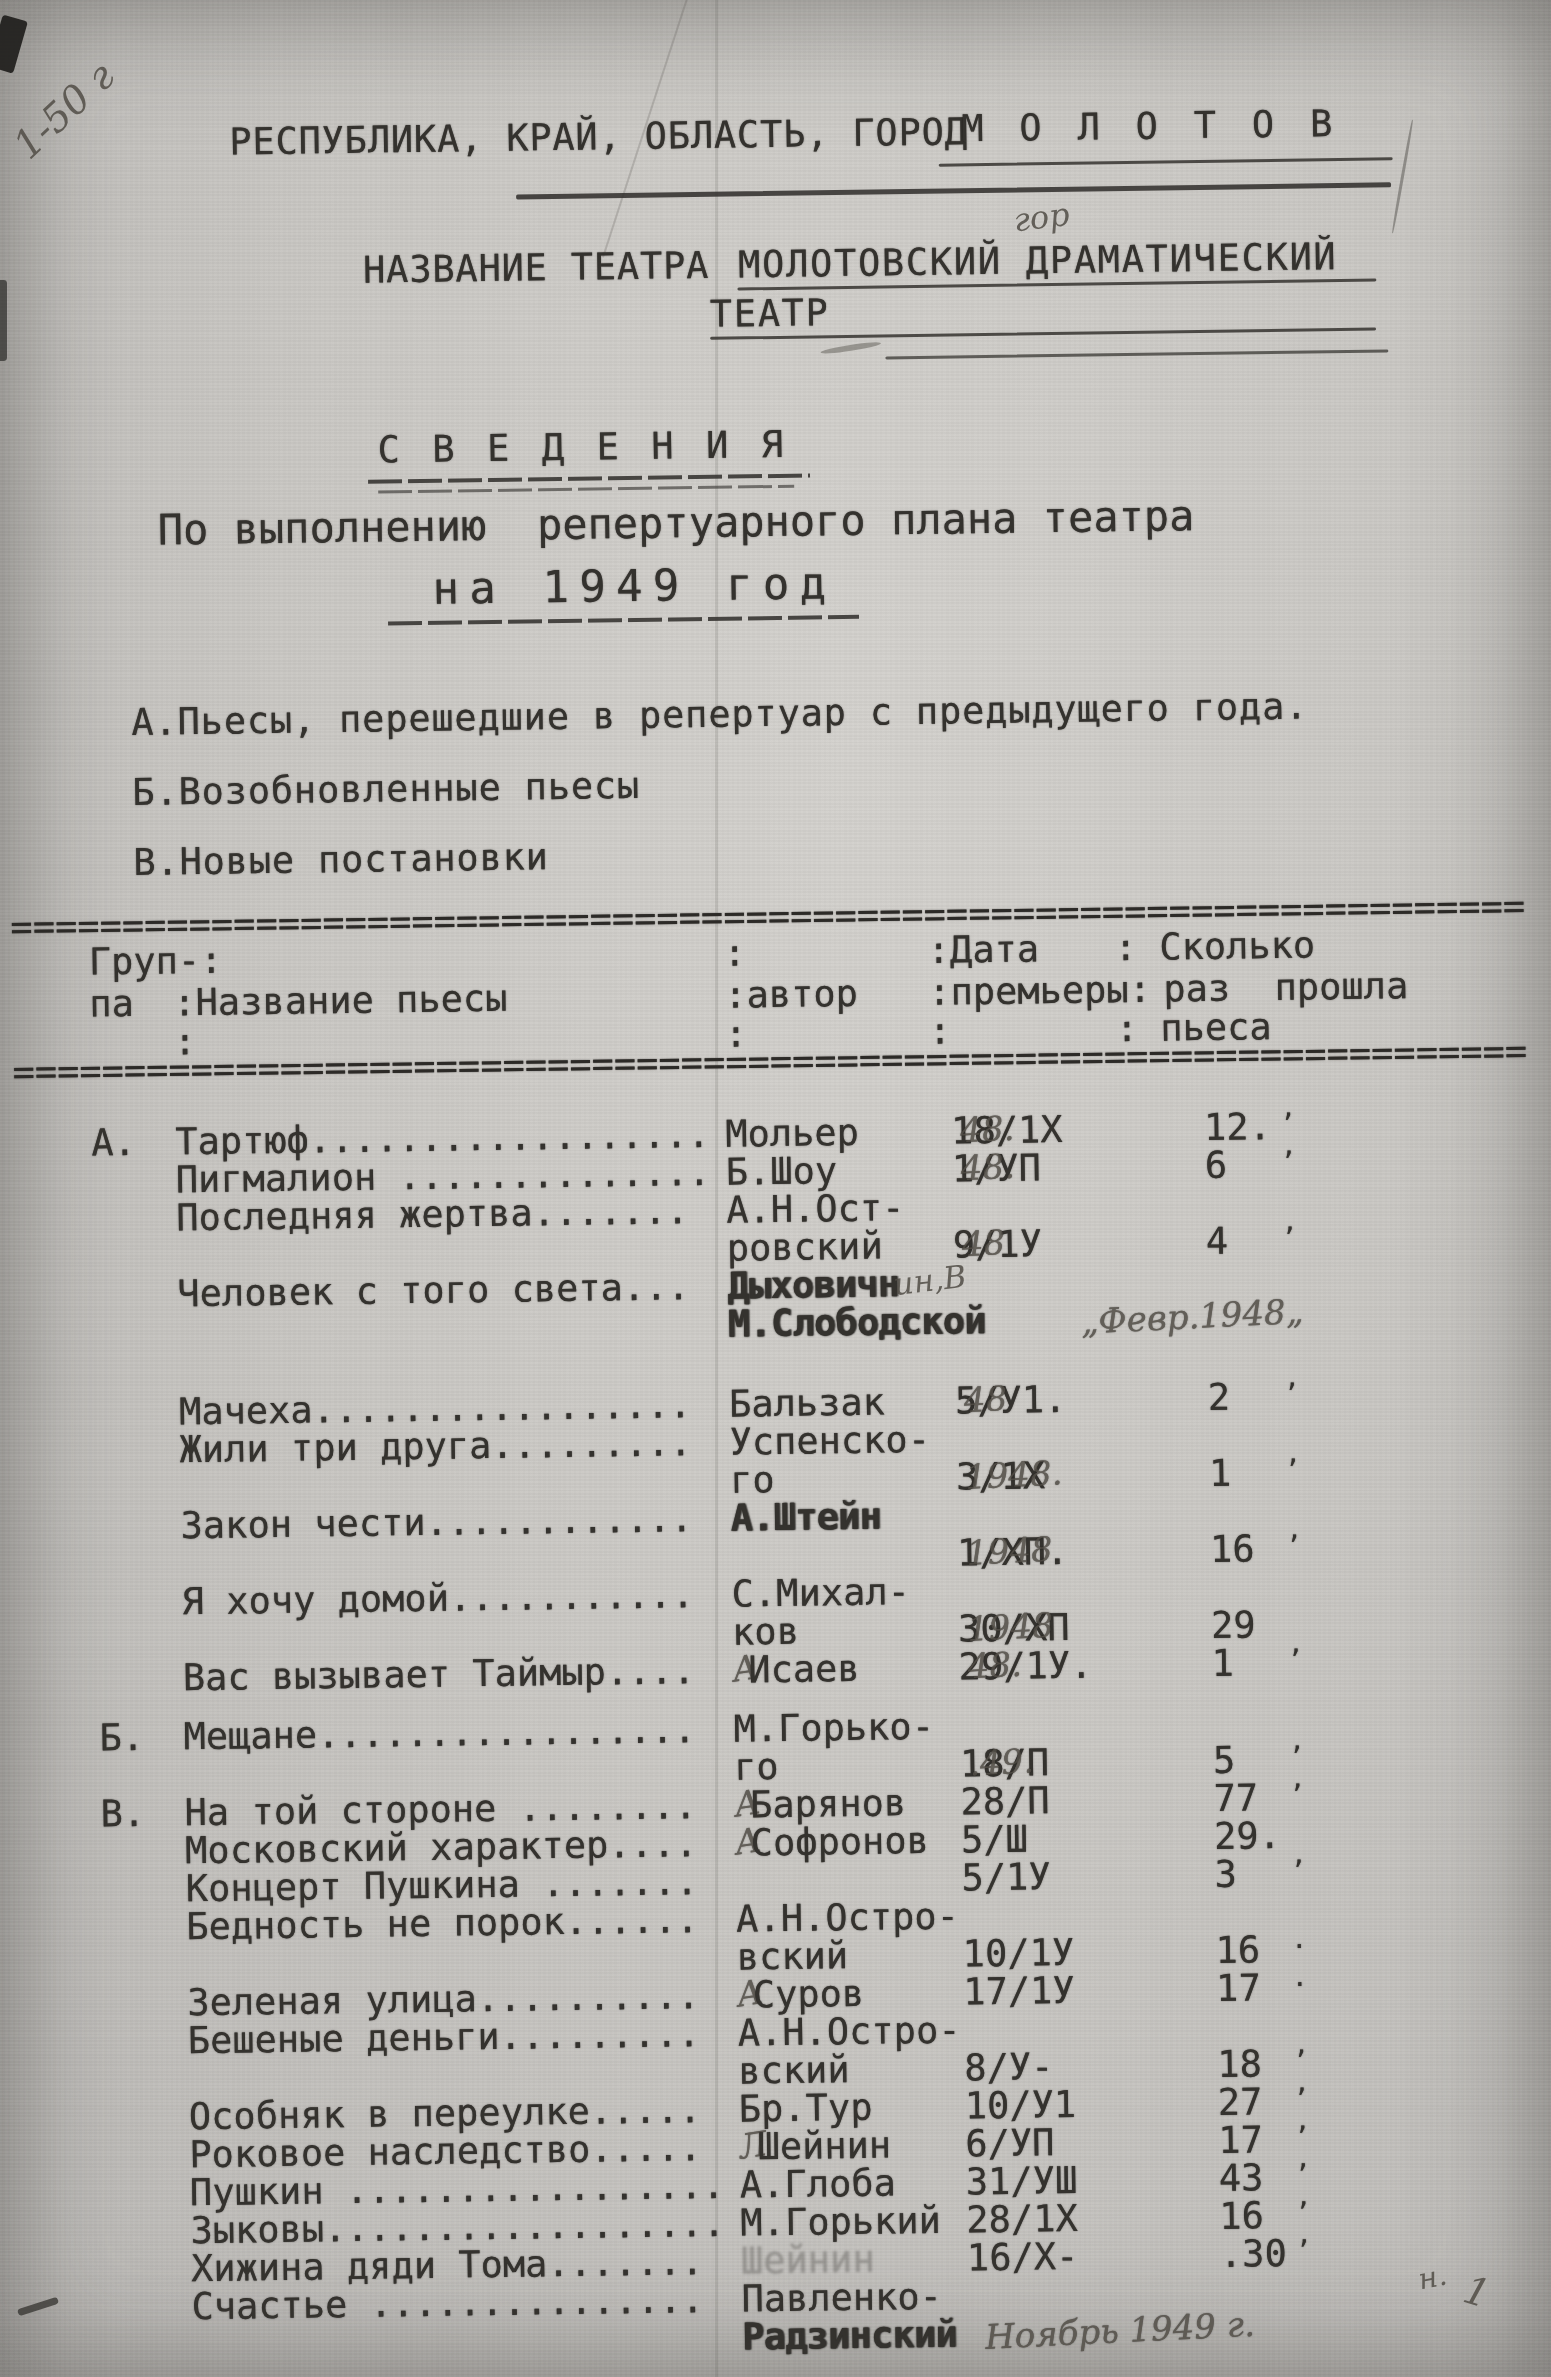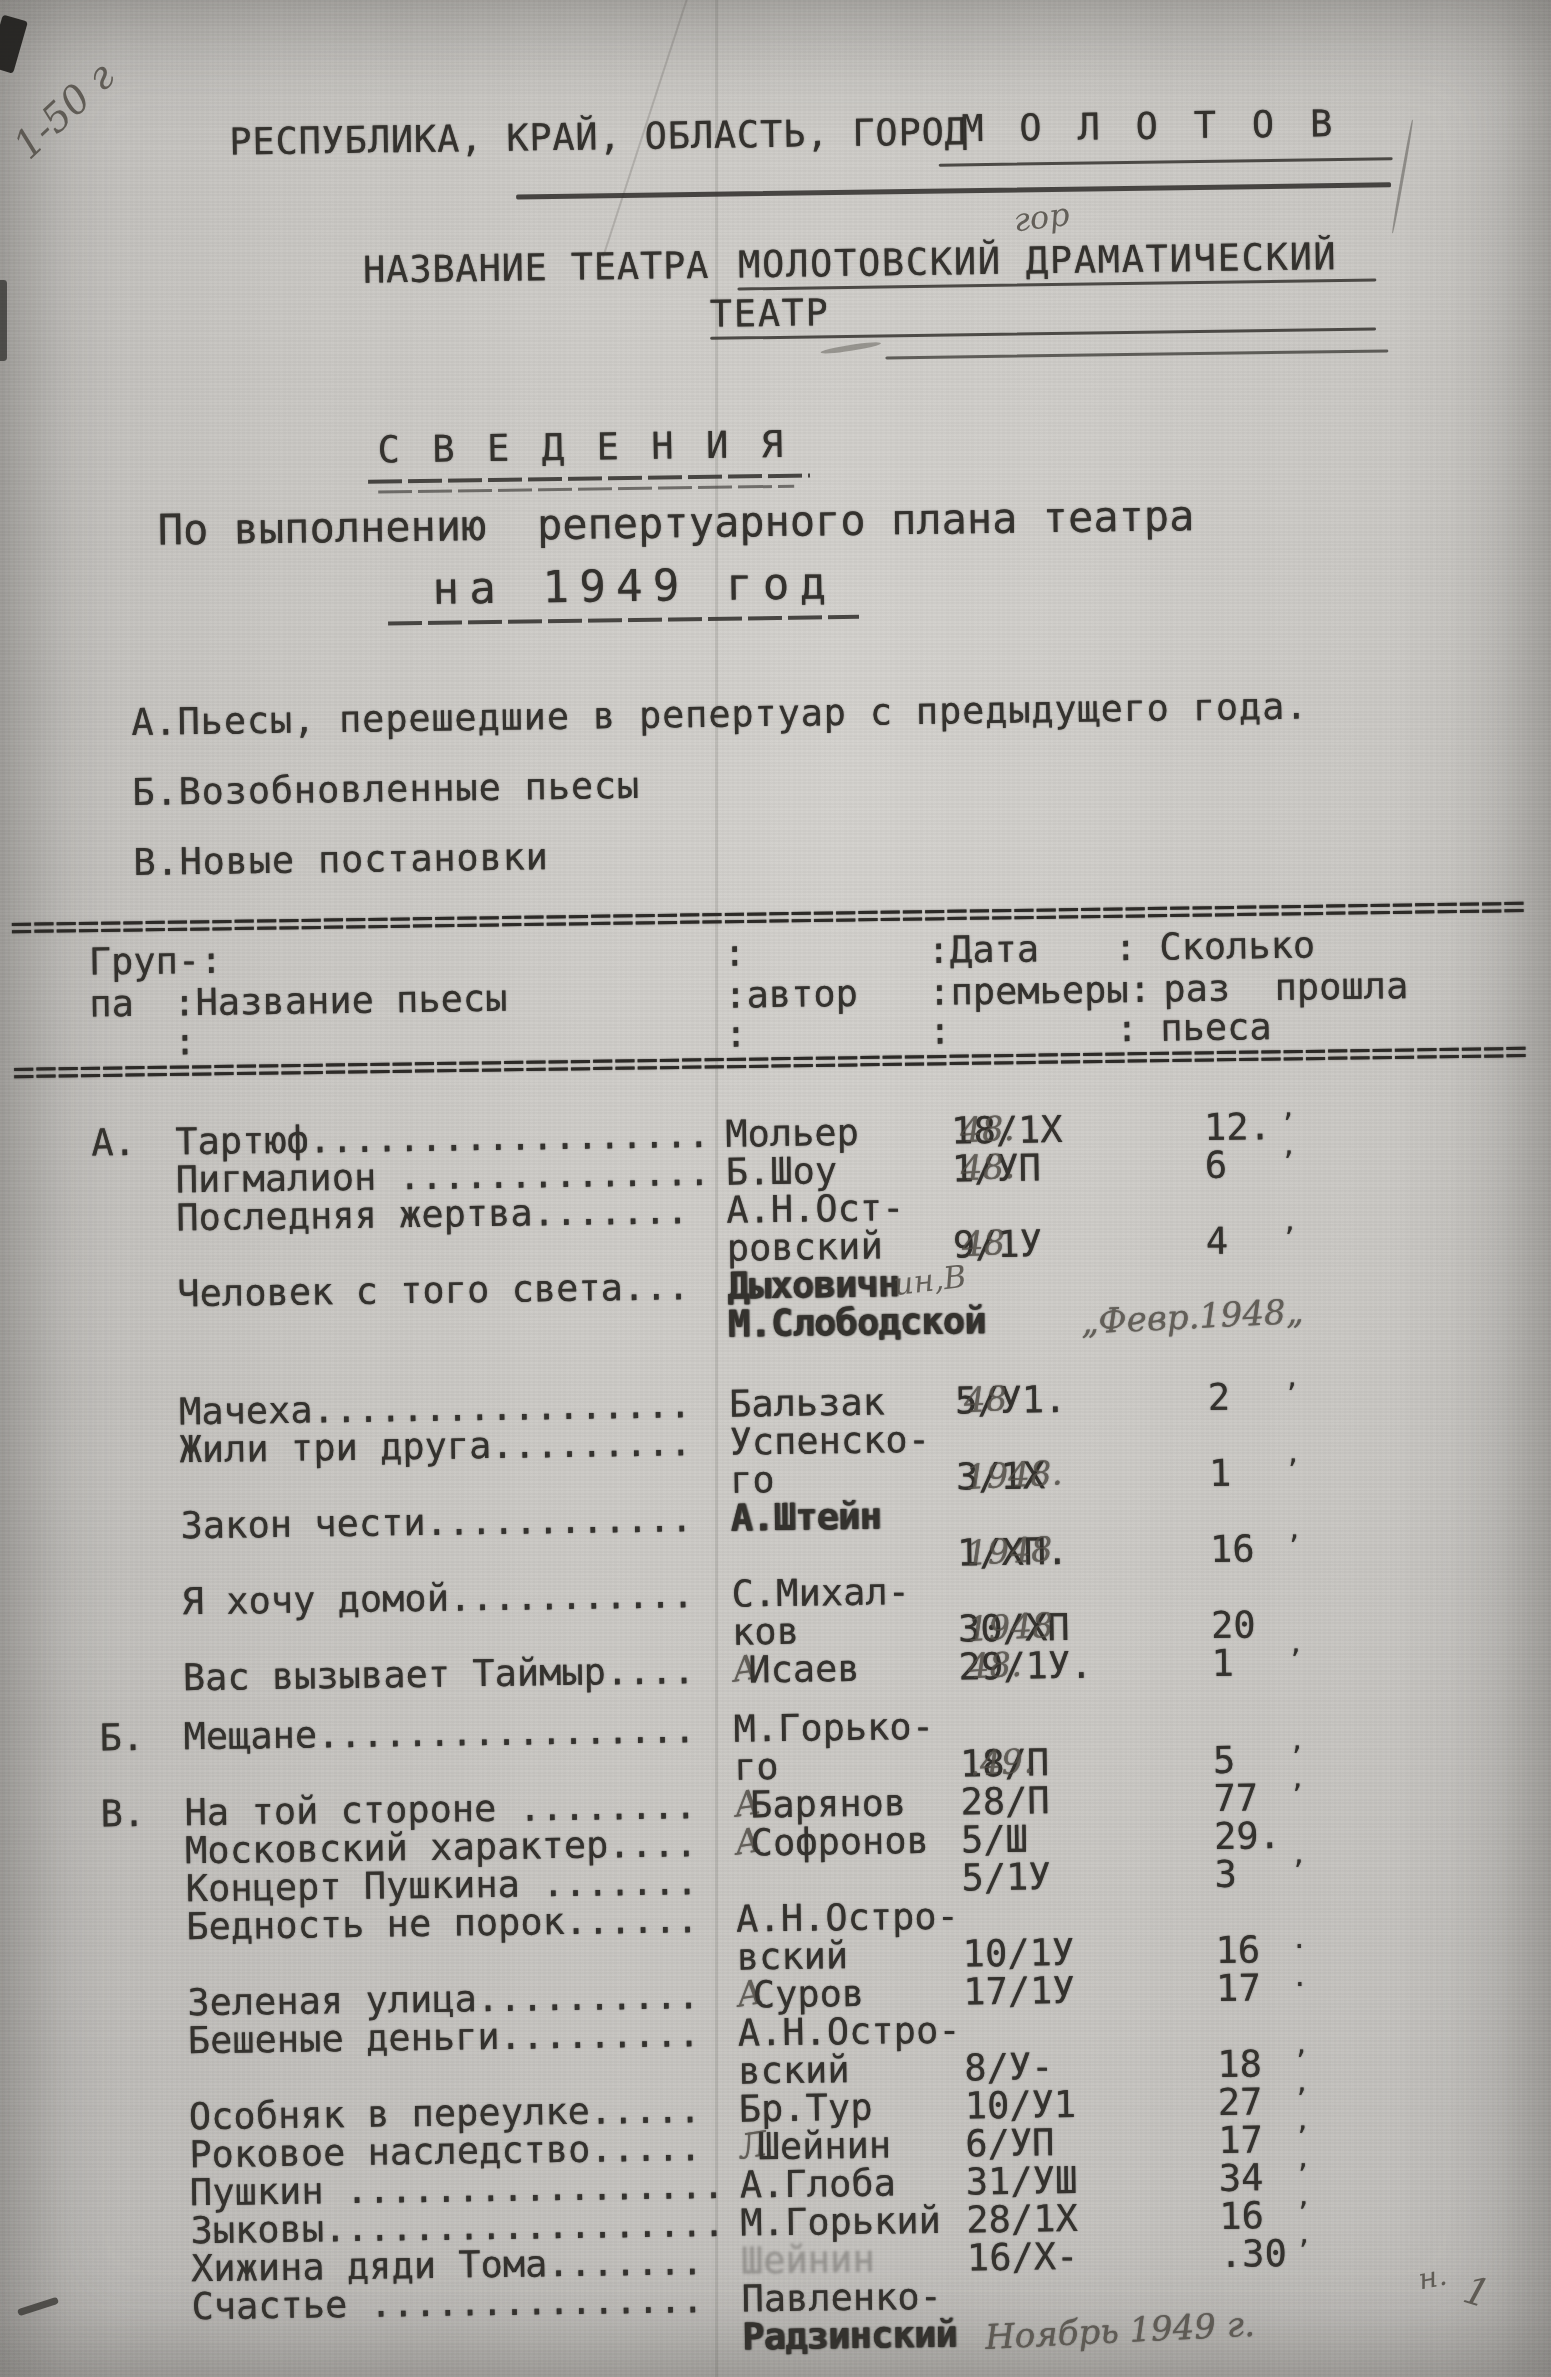--- a/index.html
+++ b/index.html
@@ -169,21 +169,21 @@
           <span class="tw cc">16</span>
           <span class="tw ctk">’</span>
         </div>
         <div class="trow">
           <span class="tw ct">Я хочу домой...........</span>
           <span class="tw ca"><span>С.Михал-</span></span>
         </div>
         <div class="trow">
           <span class="tw ca"><span>ков</span></span>
           <span class="tw cd"><span>30/ХП</span><span class="hand dh">1948</span></span>
-          <span class="tw cc">20</span>
+          <span class="tw cc">29</span>
         </div>
         <div class="trow">
           <span class="tw ct">Вас вызывает Таймыр....</span>
           <span class="tw ca"><span class="hand init">А</span><span>Исаев</span></span>
           <span class="tw cd"><span>29/1У.</span><span class="hand dh">48.</span></span>
           <span class="tw cc">1</span>
           <span class="tw ctk">’</span>
         </div>
         <div class="trow" style="margin-top: 21px;">
           <span class="tw cg">Б.</span>
@@ -254,21 +254,21 @@
           <span class="tw ct">Роковое наследство.....</span>
           <span class="tw ca"><span class="hand init">Л</span><span>Шейнин</span></span>
           <span class="tw cd"><span>6/УП</span></span>
           <span class="tw cc">17</span>
           <span class="tw ctk">’</span>
         </div>
         <div class="trow">
           <span class="tw ct">Пушкин .................</span>
           <span class="tw ca"><span>А.Глоба</span></span>
           <span class="tw cd"><span>31/УШ</span></span>
-          <span class="tw cc">34</span>
+          <span class="tw cc">43</span>
           <span class="tw ctk">’</span>
         </div>
         <div class="trow">
           <span class="tw ct">Зыковы..................</span>
           <span class="tw ca"><span>М.Горький</span></span>
           <span class="tw cd"><span>28/1Х</span></span>
           <span class="tw cc">16</span>
           <span class="tw ctk">’</span>
         </div>
         <div class="trow">

